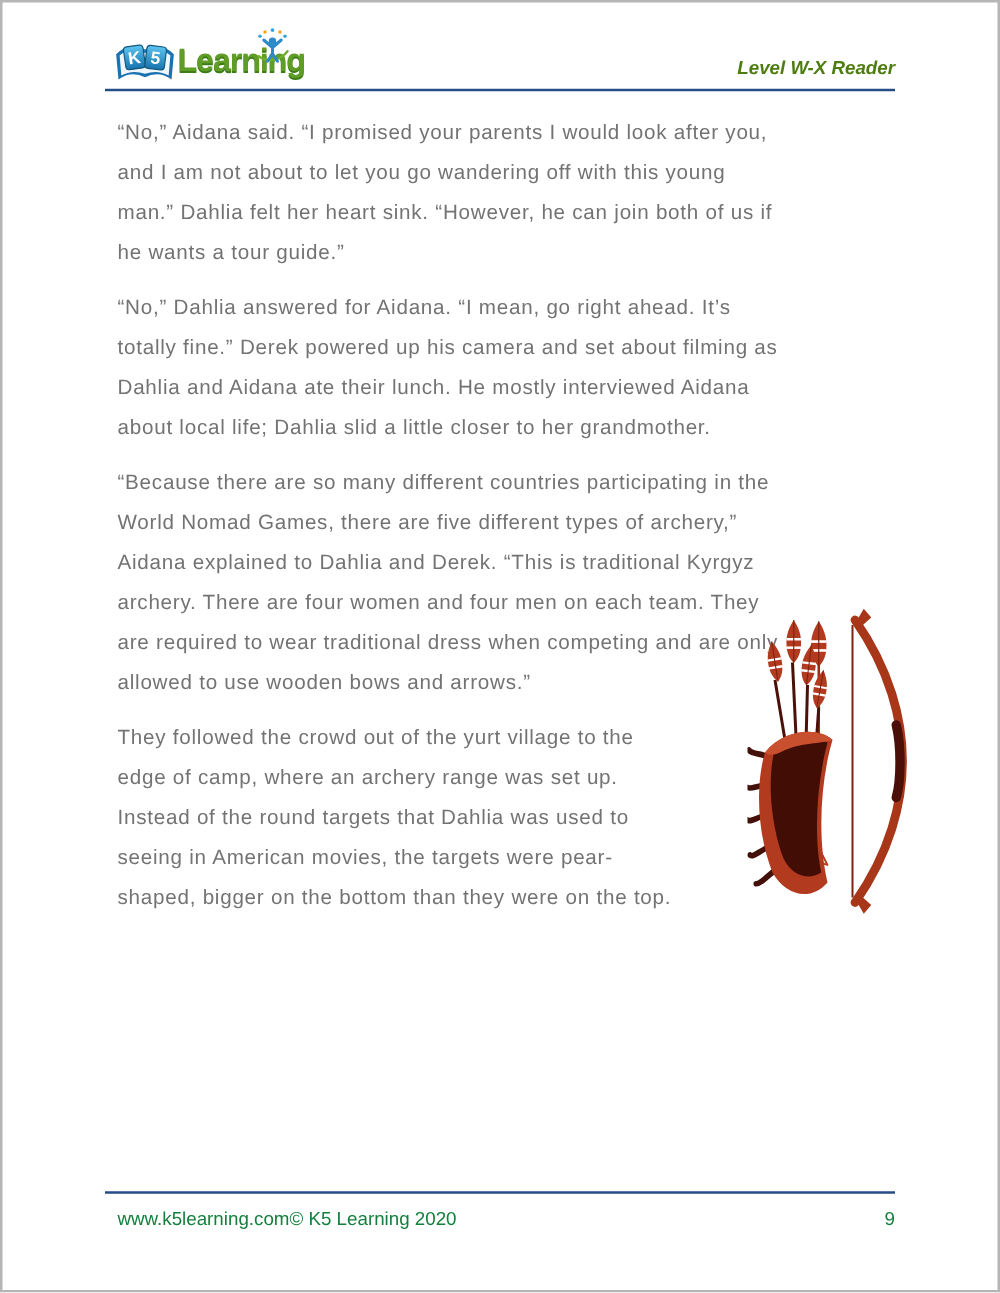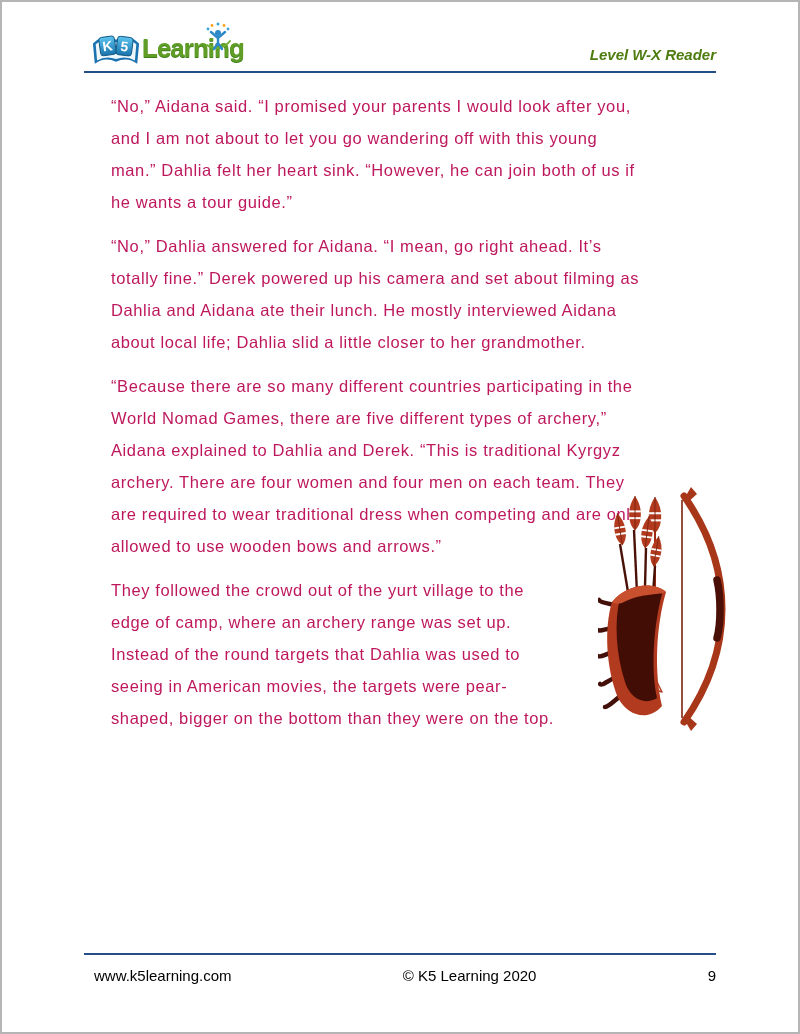--- a/index.html
+++ b/index.html
@@ -19,35 +19,35 @@
   }
   .logo-figure{position:absolute;left:112px;top:-6px;}
   .level-label{
     position:absolute;right:82px;top:44px;
     font-size:15px;font-weight:bold;font-style:italic;color:#4d7c0f;
   }
   .header-rule{position:absolute;left:82px;right:82px;top:69px;height:2px;}
   
   .content{position:absolute;left:92px;top:88px;width:636px;}
   p.story{
-    margin:0 0 12px 17px;
+    margin:0 0 12px 0;
     font-size:16.5px;line-height:32px;letter-spacing:0.6px;
-    color:#be185d;white-space:pre-line;
+    color:#737373;white-space:pre-line;
   }
   
   .illustration{position:absolute;left:596px;top:482px;width:128px;height:250px;}
   
   .footer-rule{position:absolute;left:82px;right:82px;top:951px;height:2px;}
   .footer{
     position:absolute;left:92px;right:82px;top:965px;
     display:flex;align-items:baseline;
-    font-size:15px;color:#000000;
+    font-size:15px;color:#15803d;
   }
   .footer .site{flex:0 0 auto;}
-  .footer .copy{flex:1 1 auto;text-align:center;}
+  .footer .copy{flex:1 1 auto;}
   .footer .pageno{flex:0 0 auto;}
 </style>
 </head>
 <body>
 
 <div class="page">
 
   <div class="logo">
     <svg class="logo-book" width="48" height="38" viewBox="0 0 52 40">
       <defs>

